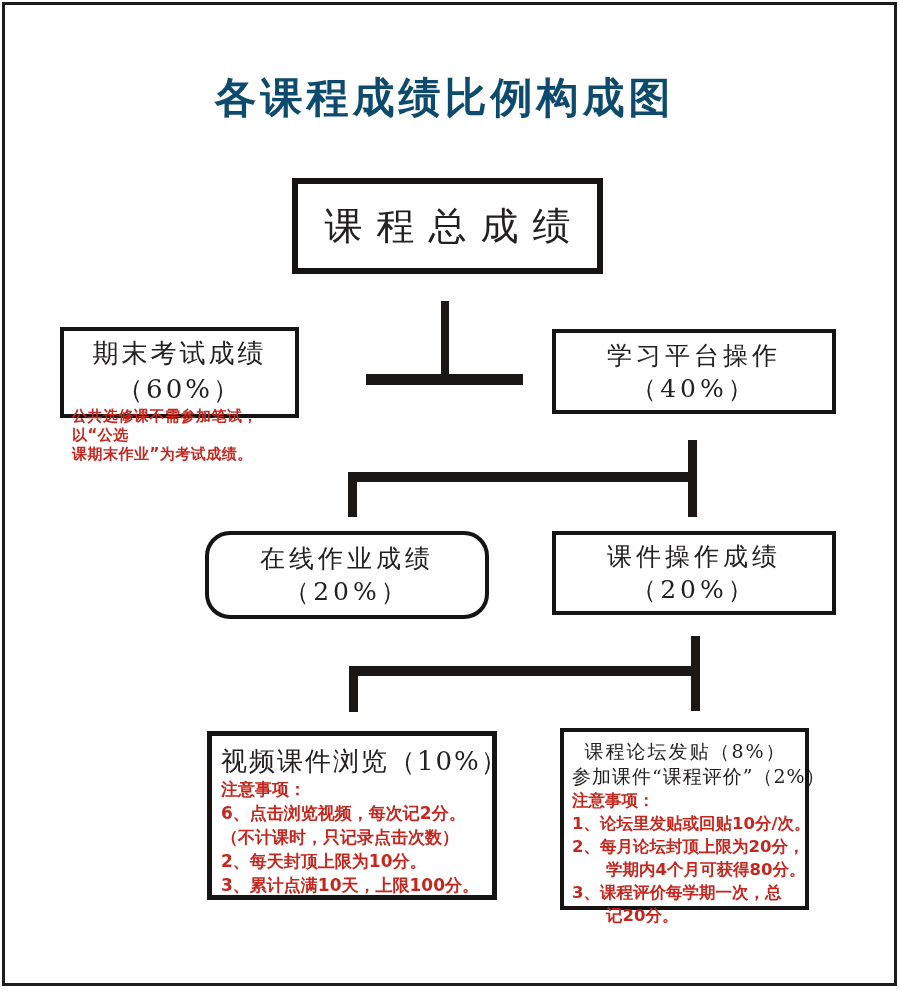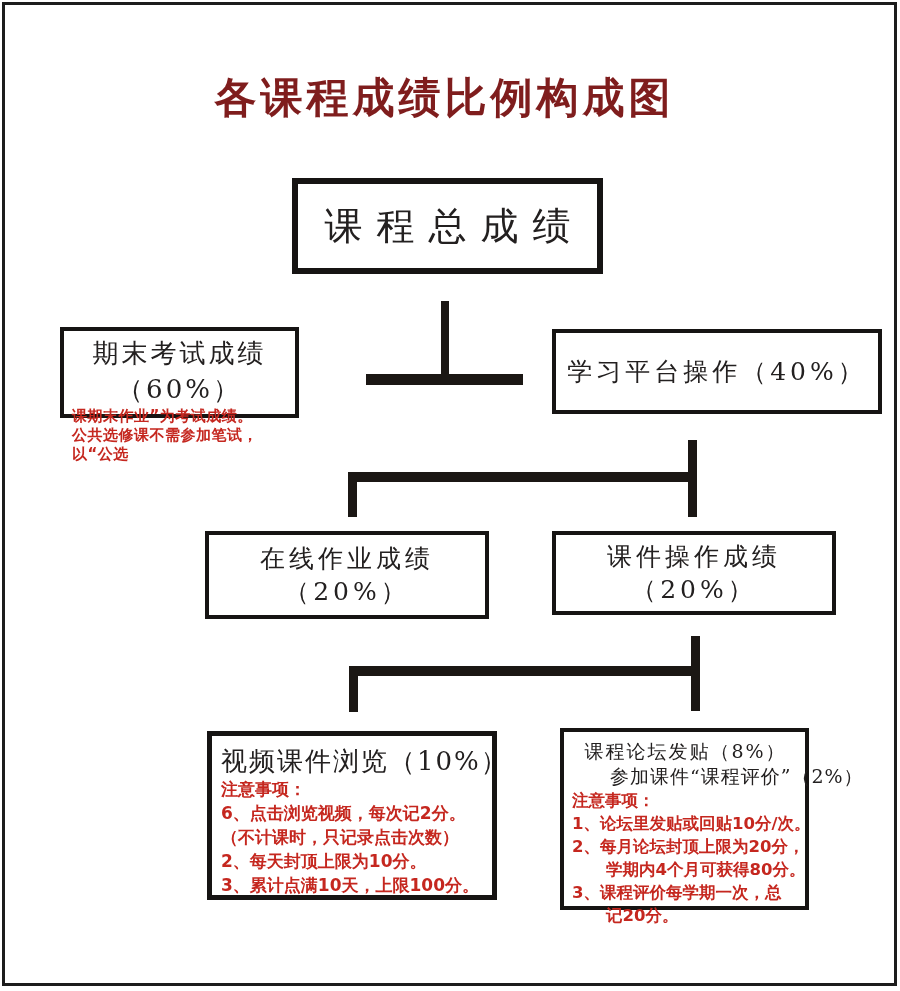--- a/index.html
+++ b/index.html
@@ -6,21 +6,21 @@
   body{
     width:900px;height:991px;position:relative;overflow:hidden;
     font-family:"Liberation Sans","DejaVu Sans",sans-serif;
   }
   .outer-frame{
     position:absolute;left:2px;top:2px;width:895px;height:984px;
     box-sizing:border-box;border:3px solid #1c1c1c;background:transparent;
   }
   .page-title{
     position:absolute;left:0;right:11px;top:70px;text-align:center;
-    font-size:42px;font-weight:bold;color:#7f1d1d;letter-spacing:4px;
+    font-size:42px;font-weight:bold;color:#0c4a6e;letter-spacing:4px;
     font-family:"DejaVu Sans","Liberation Sans",sans-serif;
   }
   .box{
     position:absolute;background:#ffffff;box-sizing:border-box;
     border:4px solid #161413;
   }
   .kai{
     font-family:"DejaVu Serif","Liberation Serif",serif;
     color:#232020;
   }
@@ -34,56 +34,56 @@
     font-family:"DejaVu Sans","Liberation Sans",sans-serif;
   }
   
   #box-total{left:292px;top:178px;width:311px;height:96px;border-width:6px;}
   #box-total .lbl{font-size:38px;letter-spacing:14px;padding-left:14px;}
   
   #box-exam{left:60px;top:327px;width:239px;height:91px;padding:4px 6px 0 6px;}
   #box-exam .lbl{font-size:26px;letter-spacing:3px;text-align:center;line-height:36px;}
   #box-exam .note{font-size:15px;line-height:19px;letter-spacing:0.5px;padding-left:2px;}
   
-  #box-platform{left:552px;top:329px;width:330px;height:85px;}
+  #box-platform{left:552px;top:329px;width:284px;height:85px;}
   #box-platform .lbl{font-size:25px;letter-spacing:4px;}
   
-  #box-homework{left:205px;top:531px;width:284px;height:88px;}
+  #box-homework{left:205px;top:531px;width:284px;height:88px;border-radius:25px;}
   #box-homework .lbl{font-size:25px;letter-spacing:4px;}
   #box-courseware{left:552px;top:531px;width:284px;height:84px;}
   #box-courseware .lbl{font-size:25px;letter-spacing:4px;}
   
   #box-video{left:207px;top:731px;width:290px;height:169px;border-width:5px;padding:9px 8px 0 9px;}
   #box-video .lbl{font-size:26px;letter-spacing:2px;line-height:32px;white-space:nowrap;}
   #box-video .note{font-size:17px;line-height:24px;}
   
   #box-forum{left:560px;top:728px;width:249px;height:182px;padding:7px 6px 0 8px;}
   #box-forum .blk1{font-size:19px;letter-spacing:2px;text-align:center;line-height:25px;white-space:nowrap;}
-  #box-forum .blk2{font-size:19px;letter-spacing:1px;text-align:left;line-height:25px;white-space:nowrap;margin-left:38px;}
+  #box-forum .blk2{font-size:19px;letter-spacing:1px;text-align:left;line-height:25px;white-space:nowrap;}
   #box-forum .note{font-size:16.5px;line-height:23px;white-space:nowrap;}
   #box-forum .indent{padding-left:34px;}
 </style>
 </head>
 <body>
 
 <div class="outer-frame"></div>
 
 <div class="page-title">各课程成绩比例构成图</div>
 
 <div class="box center-label" id="box-total">
   <span class="kai lbl">课程总成绩</span>
 </div>
 
 <div class="line" style="left:441px;top:301px;width:8px;height:84px;"></div>
 <div class="line" style="left:366px;top:374px;width:157px;height:11px;"></div>
 
 <div class="box" id="box-exam">
   <div class="kai lbl">期末考试成绩（60%）</div>
+  <div class="red-note note">公共选修课不需参加笔试，以“公选</div>
   <div class="red-note note">课期末作业”为考试成绩。</div>
-  <div class="red-note note">公共选修课不需参加笔试，以“公选</div>
 </div>
 
 <div class="box center-label" id="box-platform">
   <span class="kai lbl">学习平台操作（40%）</span>
 </div>
 
 <div class="line" style="left:688px;top:440px;width:9px;height:77px;"></div>
 <div class="line" style="left:348px;top:472px;width:348px;height:10px;"></div>
 <div class="line" style="left:348px;top:472px;width:9px;height:45px;"></div>
 

